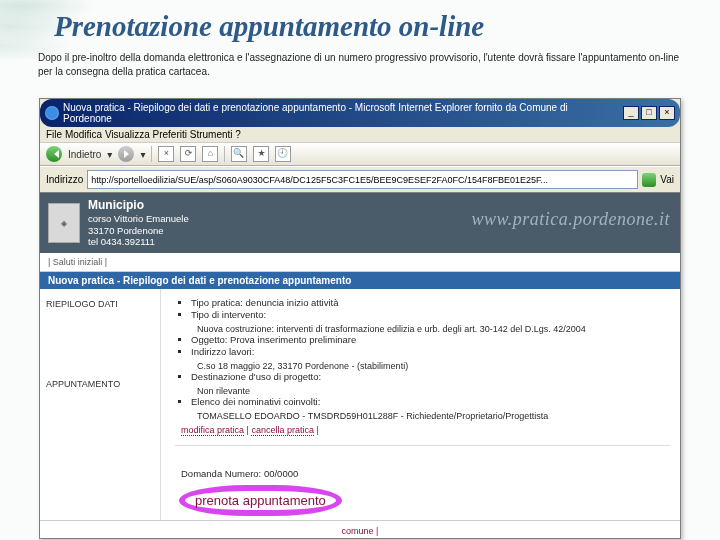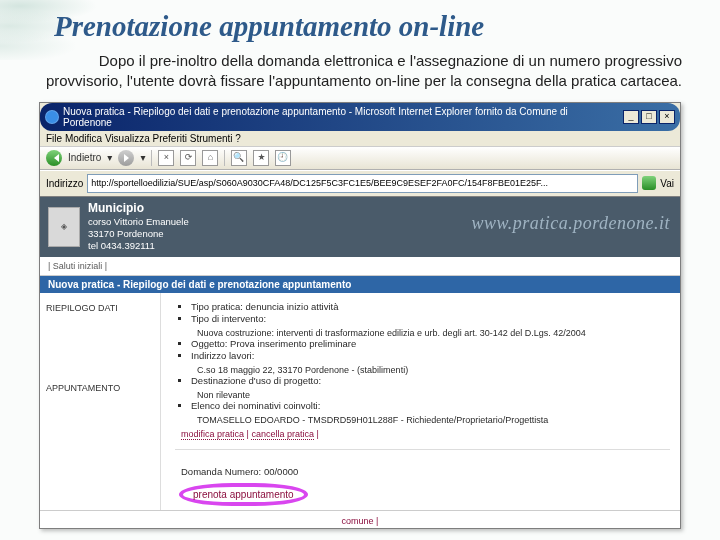--- a/index.html
+++ b/index.html
@@ -18,25 +18,24 @@
   }
   .title {
     font-family: Georgia, 'Times New Roman', serif;
     font-style: italic;
     font-weight: bold;
     font-size: 29px;
     color: #2e5a8a;
     margin: 2px 0 8px 16px;
   }
   .intro {
-    font-size: 15px;
+    font-size: 10px;
     color: #222;
     line-height: 1.35;
-    margin: 0 0 10px 0;
-    text-align: right;
+    margin: 0 0 20px 0;
   }
   .browser {
     border: 1px solid #7e7e7e;
     background: #ece9d8;
     width: 640px;
     margin: 0 auto;
     box-shadow: 2px 2px 4px rgba(0,0,0,0.25);
     font-family: Tahoma, Arial, sans-serif;
   }
   .titlebar {
@@ -157,28 +156,28 @@
     color:#2a2a2a;
   }
   .maincol ul {
     list-style: square;
     margin:0 0 4px 16px; padding:0;
   }
   .maincol li { margin-bottom:1px; }
   .maincol .indent { margin-left:22px; font-size:9px; }
   .links { color:#8b0f3f; font-size:9px; margin:4px 0 0 6px; }
   .links span { border-bottom:1px dotted #8b0f3f;margin-top:12px; }
-  .apt-block { margin-top:10px; border-top:1px solid #ddd; padding-top:16px;}
+  .apt-block { margin-top:10px; border-top:1px solid #ddd; padding-top:22px;}
   .apt-block .dn { font-size:9.5px; margin-left:6px; margin-bottom:6px;}
   .oval {
     display:inline-block;
-    border:4px solid #d946ef;
+    border:6px solid #d946ef;
     border-radius:50%/60%;
     padding:2px 10px;
-    font-size:10px;
+    font-size:13px;
     color:#8b0f3f;
     margin-left:4px;
   }
   .footer {
     text-align:center; font-size:9px; color:#8b0f3f;
     border-top:1px solid #ccc; padding:5px 0 2px 0;
   }
   .deco {
     position:absolute; top:0; left:0; width:180px; height:60px;
     background:

